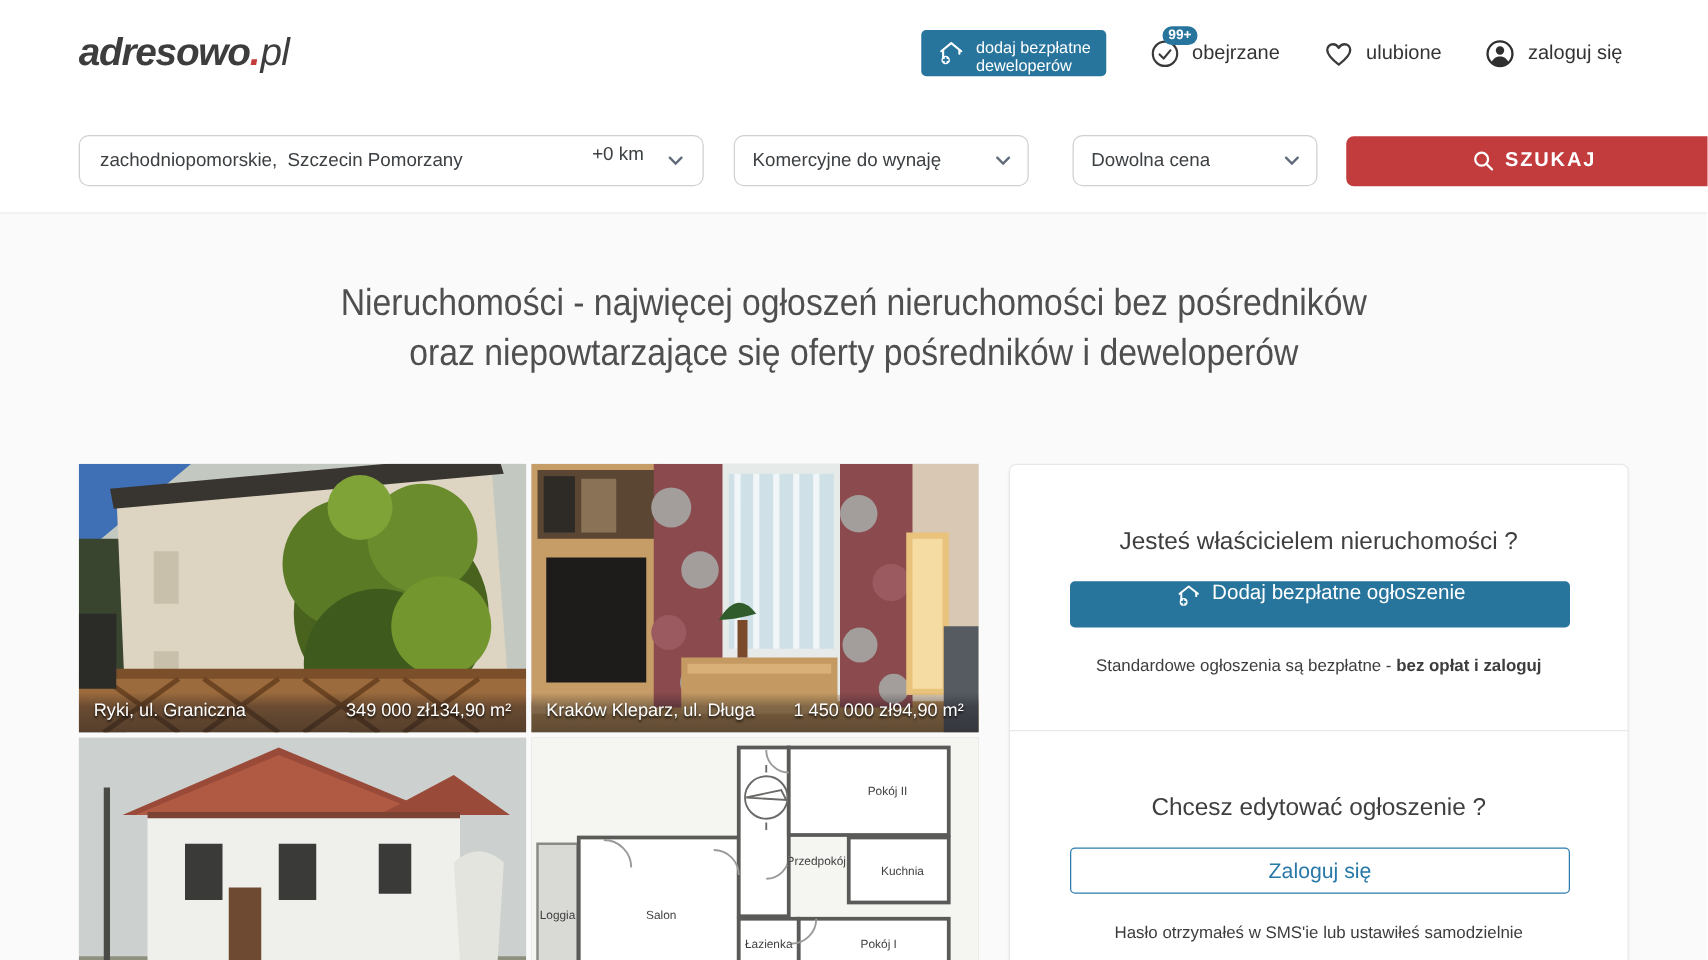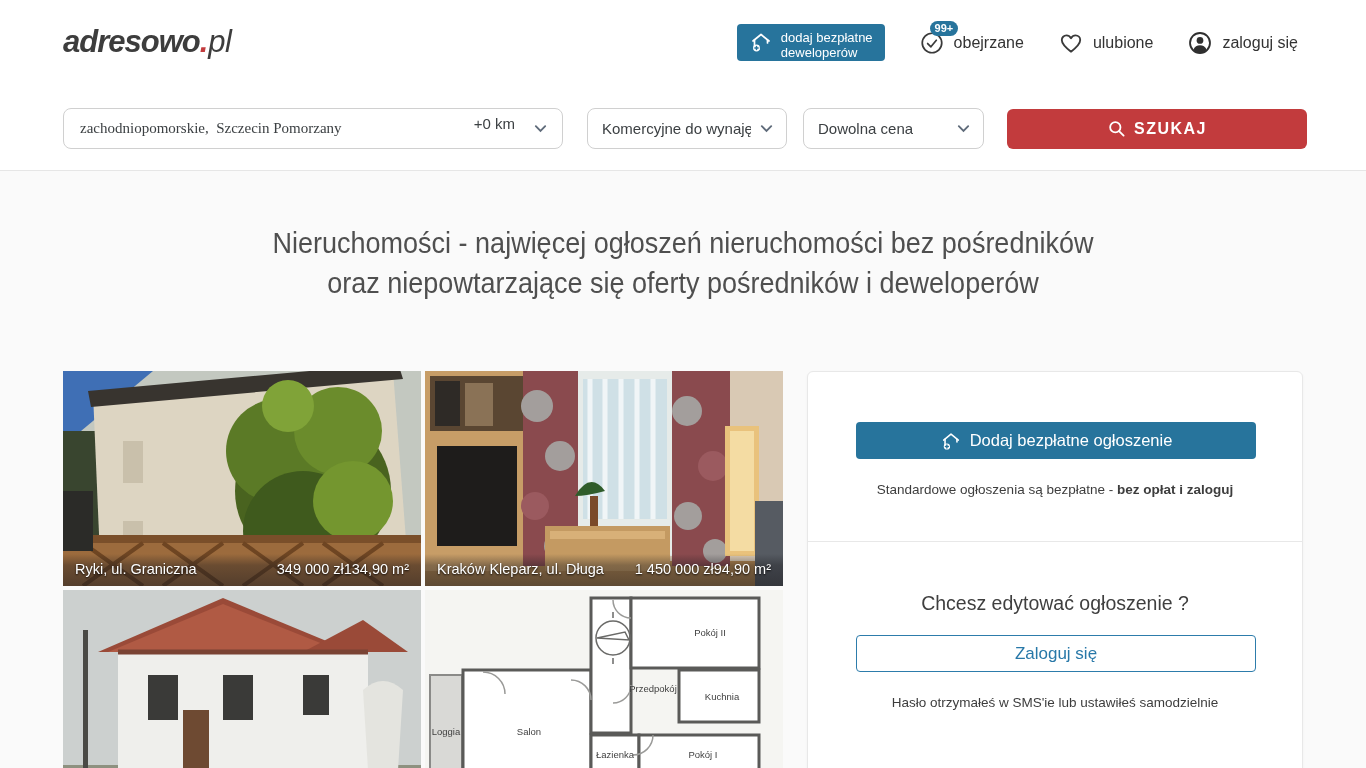--- a/index.html
+++ b/index.html
@@ -27,25 +27,25 @@
   .header-item{display:flex;align-items:center;gap:9px;font-size:16px;color:#333;cursor:pointer;}
   .icon-wrap{position:relative;display:inline-flex;width:26px;height:26px;align-items:center;justify-content:center;}
   .badge{position:absolute;top:-9px;left:11px;background:var(--badge-blue);color:#fff;font-size:11px;
     font-weight:bold;border-radius:9px;padding:1px 5px;line-height:13px;}
 
   
   .search-row{position:absolute;left:63px;top:108px;display:flex;align-items:center;}
   .field{display:flex;align-items:center;height:41px;border:1px solid var(--border-gray);
     border-radius:8px;background:#fff;font-size:15px;color:#3c4043;cursor:pointer;}
   .loc-box{width:500px;padding:0 14px 0 16px;margin-right:24px;}
-  .loc-input{border:none;outline:none;flex:1;font-size:15px;color:#3c4043;font-family:Liberation Serif, serif;background:transparent;}
+  .loc-input{border:none;outline:none;flex:1;font-size:15px;color:#3c4043;font-family:Liberation Sans, sans-serif;background:transparent;}
   .radius{margin:0 10px 11px 6px;white-space:nowrap;}
   .select-box{justify-content:space-between;padding:0 12px 0 14px;}
-  .cat-box{width:200px;margin-right:16px;}
-  .price-box{width:181px;margin-right:23px;}
+  .cat-box{width:236px;margin-right:35px;}
+  .price-box{width:196px;margin-right:23px;}
   .select-value{overflow:hidden;white-space:nowrap;}
   .chevron{flex:0 0 auto;margin-left:8px;}
   .btn-search{width:300px;height:40px;border:none;border-radius:6px;background:var(--accent-red);
     color:#fff;font-size:16px;font-weight:bold;letter-spacing:1.5px;display:flex;align-items:center;
     justify-content:center;gap:8px;cursor:pointer;font-family:inherit;}
 
   .header-divider{position:absolute;left:0;top:170px;width:100%;height:1px;background:#e6e6e6;}
 
   
   .content{position:absolute;left:0;top:171px;width:100%;height:597px;background:var(--content-bg);}
@@ -65,21 +65,21 @@
   .card-addr{line-height:20px;white-space:nowrap;}
   .card-nums{display:flex;flex-direction:row;align-items:flex-end;}
   .card-nums span{line-height:20px;min-height:20px;white-space:nowrap;}
 
   
   .sidebar{position:absolute;left:807px;top:200px;width:496px;height:560px;background:#fff;
     border:1px solid #e8e8e8;border-radius:6px;box-shadow:0 1px 3px rgba(0,0,0,.04);}
   .sb-section{padding:50px 48px 0;text-align:center;}
   .sb-heading{font-size:19.5px;font-weight:400;color:#3f3f3f;margin-bottom:20px;}
   .sb-btn-primary{width:400px;height:37px;border:none;border-radius:4px;background:var(--brand-teal);
-    color:#fff;font-size:16.5px;display:flex;align-items:center;justify-content:center;gap:8px;
+    color:#fff;font-size:16.5px;display:flex;justify-content:center;gap:8px;
     cursor:pointer;font-family:inherit;margin:0 auto 23px;}
   .sb-note{font-size:13.5px;color:#3d3d3d;padding-bottom:44px;}
   .sb-note b{font-weight:bold;}
   .sb-divider{height:1px;background:#e8e8e8;width:100%;}
   .sb-btn-outline{width:400px;height:37px;border:1px solid #2d7cab;border-radius:4px;background:#fff;
     color:#2878a8;font-size:17px;display:flex;align-items:center;justify-content:center;
     cursor:pointer;font-family:inherit;margin:0 auto 23px;}
 
   .plan-label{font-size:9.5px;fill:#3f3f3f;font-family:"Liberation Sans",sans-serif;}
 </style>
@@ -321,20 +321,21 @@
           <span class="card-nums">
             <span>600 000 zł</span>
             <span></span>
           </span>
         </div>
       </div>
     </div>
 
     <aside class="sidebar">
       <div class="sb-section">
+        <h2 class="sb-heading">Jesteś właścicielem nieruchomości ?</h2>
         <button class="sb-btn-primary">
           <span style="display:inline-flex">
             <svg width="22" height="22" viewBox="0 0 24 24" fill="none" stroke="#fff" stroke-width="1.7" stroke-linecap="round" stroke-linejoin="round">
               <path d="M4 11 L12 4.5 L20 11"></path>
                 <path d="M5.5 10 V19 H10"></path>
                 <path d="M18.5 10 V13"></path>
               <circle cx="7.5" cy="18" r="3.4" fill="#fff" stroke="none"></circle>
               <path d="M7.5 16.4 V19.6 M5.9 18 H9.1" stroke="#27749c" stroke-width="1.5"></path>
             </svg>
           </span>

